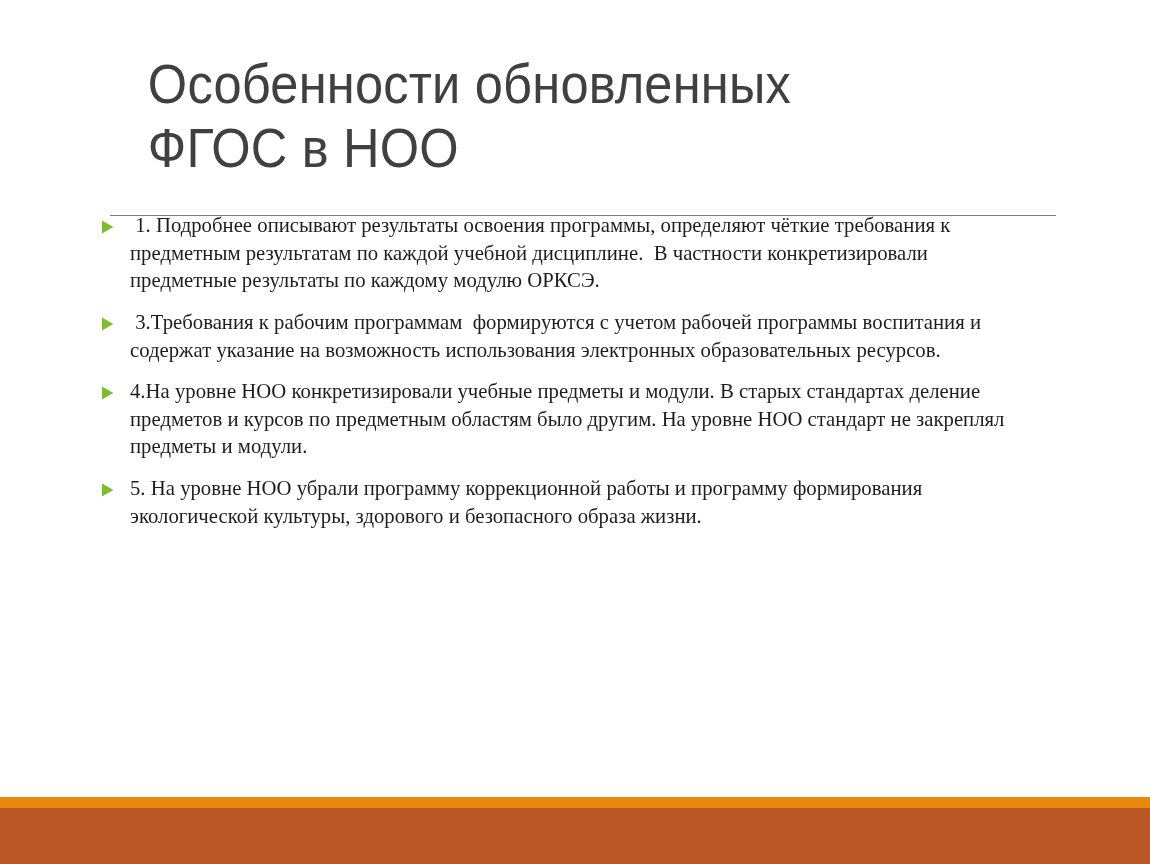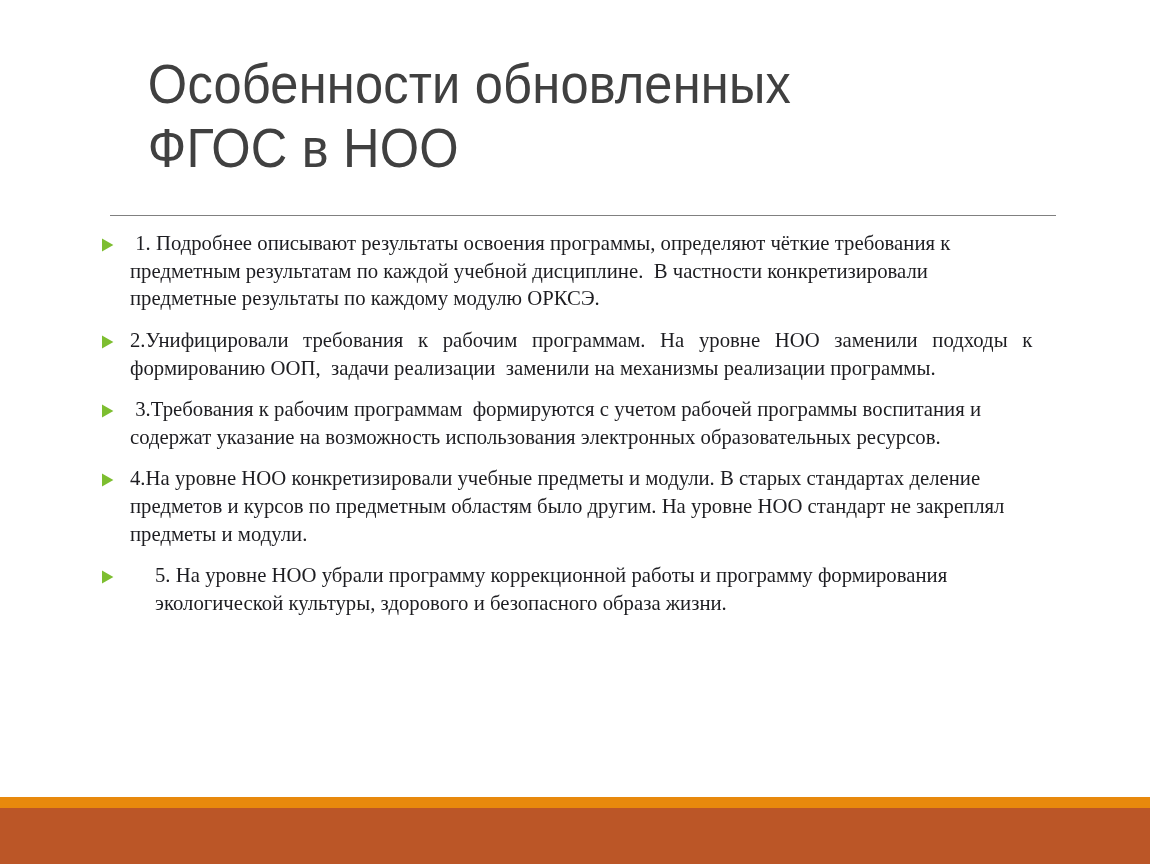--- a/index.html
+++ b/index.html
@@ -48,34 +48,33 @@
     top: 215px;
     width: 946px;
     height: 1px;
     background: #808080;
   }
 
   
   .body-block {
     position: absolute;
     left: 100px;
-    top: 230px;
+    top: 212px;
     width: 965px;
   }
 
   .bullet-row {
     position: relative;
     display: flex;
     align-items: flex-start;
     margin-bottom: 14px;
   }
 
   .bullet-row:last-child {
     margin-bottom: 4px;
-    gap: 25px;
   }
 
   .bullet-marker {
     flex: 0 0 auto;
     width: 30px;
     padding-top: 7px;
     line-height: 0;
   }
 
   .bullet-marker svg {
@@ -134,28 +133,20 @@
 
     <div class="bullet-row">
       <span class="bullet-marker">
         <svg width="16" height="16" viewBox="0 0 16 16" aria-hidden="true">
           <path d="M2 1.6 L13.4 8 L2 14.4 Z" fill="#7DBE30"></path>
         </svg>
       </span>
       <span class="bullet-text"> 1. Подробнее описывают результаты освоения программы, определяют чёткие требования к предметным результатам по каждой учебной дисциплине.  В частности конкретизировали предметные результаты по каждому модулю ОРКСЭ.</span>
     </div>
 
-    <div class="bullet-row">
-      <span class="bullet-marker">
-        <svg width="16" height="16" viewBox="0 0 16 16" aria-hidden="true">
-          <path d="M2 1.6 L13.4 8 L2 14.4 Z" fill="#7DBE30"></path>
-        </svg>
-      </span>
-      <span class="bullet-text justified">2.Унифицировали требования к рабочим программам. На уровне НОО заменили подходы к формированию ООП,  задачи реализации  заменили на механизмы реализации программы.</span>
-    </div>
 
     <div class="bullet-row">
       <span class="bullet-marker">
         <svg width="16" height="16" viewBox="0 0 16 16" aria-hidden="true">
           <path d="M2 1.6 L13.4 8 L2 14.4 Z" fill="#7DBE30"></path>
         </svg>
       </span>
       <span class="bullet-text"> 3.Требования к рабочим программам  формируются с учетом рабочей программы воспитания и содержат указание на возможность использования электронных образовательных ресурсов.</span>
     </div>
 

